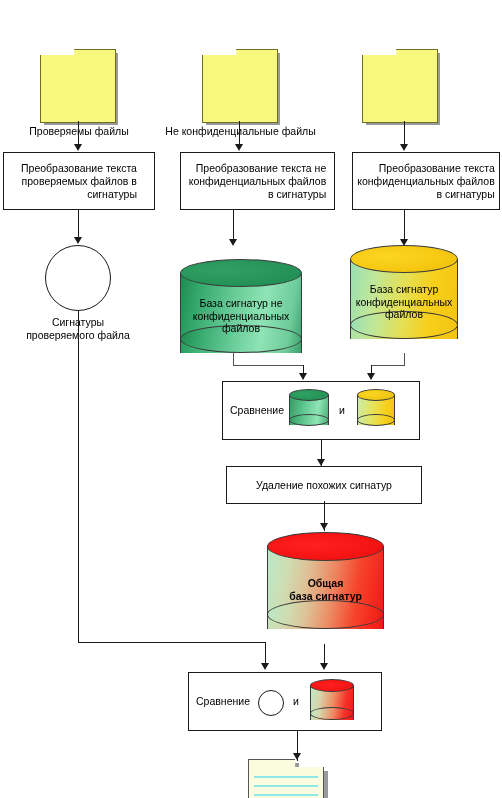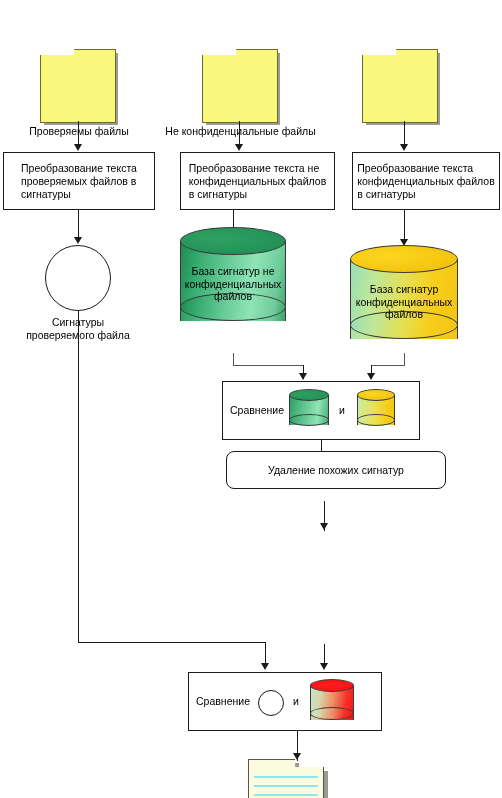--- a/index.html
+++ b/index.html
@@ -8,21 +8,21 @@
     font-family:"Liberation Sans","DejaVu Sans",sans-serif;
     color:#000;
   }
   #diagram{position:absolute;left:0;top:0;width:502px;height:798px;margin-top:47px;}
   .node{position:absolute;box-sizing:border-box;}
 
   
   .proc{
     border:1px solid #1a1a1a;background:#ffffff;
     display:flex;align-items:center;justify-content:center;
-    text-align:left;font-size:10.5px;line-height:13px;
+    text-align:right;font-size:10.5px;line-height:13px;
     padding:18px 4px;white-space:pre-line;
   }
 
   
   .folder{ }
   .folder .fshadow{
     position:absolute;left:4px;top:4px;width:100%;height:100%;
     background:#9a9a9a;
     clip-path:polygon(0 6px,45% 6px,45% 0,100% 0,100% 100%,0 100%);
   }
@@ -137,21 +137,21 @@
   <div class="vline" style="left:233px;top:163px;height:30px;"></div>
   <div class="arrow" style="left:229px;top:192px;"></div>
 
   <div class="vline" style="left:404px;top:163px;height:30px;"></div>
   <div class="arrow" style="left:400px;top:192px;"></div>
 
   <div class="circle" style="left:45px;top:198px;width:66px;height:66px;"></div>
   <div class="caption" style="left:8px;top:269px;width:140px;">Сигнатуры
 проверяемого файла</div>
 
-  <div class="cyl" style="left:180px;top:180px;width:106px;height:108px;">
+  <div class="cyl" style="left:180px;top:212px;width:122px;height:108px;">
     <div class="body" style="top:14px;height:80px;background:linear-gradient(100deg,#1f8a50 0%,#35a96d 16%,#63c894 40%,#8fe4b6 66%,#6ecb9a 88%,#3aa06a 100%);"></div>
     <div class="bot" style="top:66px;height:28px;background:linear-gradient(100deg,#1f8a50 0%,#35a96d 16%,#63c894 40%,#8fe4b6 66%,#6ecb9a 88%,#3aa06a 100%);"></div>
     <div class="top" style="height:28px;background:radial-gradient(ellipse at 35% 40%,#2fa062 0%,#27955a 55%,#1d8a50 100%);"></div>
     <div class="clabel" style="top:38px;">База сигнатур не
 конфиденциальных
 файлов</div>
   </div>
 
   <div class="cyl" style="left:350px;top:198px;width:108px;height:108px;">
     <div class="body" style="top:14px;height:80px;background:linear-gradient(100deg,#96dfb4 0%,#bfe79a 22%,#e4e055 48%,#f7cf1b 72%,#f3c412 100%);"></div>
@@ -185,25 +185,32 @@
 
   <div class="cyl" style="left:357px;top:342px;width:38px;height:42px;">
     <div class="body" style="top:6px;height:30px;background:linear-gradient(100deg,#c9ecab 0%,#e6e35c 40%,#f7cf1b 75%,#f0c20f 100%);"></div>
     <div class="bot" style="top:25px;height:12px;background:linear-gradient(100deg,#c9ecab 0%,#e6e35c 40%,#f7cf1b 75%,#f0c20f 100%);"></div>
     <div class="top" style="height:12px;background:radial-gradient(ellipse at 35% 40%,#fbd622 0%,#ecbe0b 100%);"></div>
   </div>
 
   <div class="vline" style="left:321px;top:393px;height:26px;"></div>
   <div class="arrow" style="left:317px;top:412px;"></div>
 
-  <div class="node proc" style="left:226px;top:404px;width:220px;height:35px;border-radius:8px;">Удаление похожих сигнатур</div>
+  <div class="node proc" style="left:226px;top:419px;width:196px;height:35px;">Удаление похожих сигнатур</div>
 
   <div class="vline" style="left:324px;top:454px;height:30px;"></div>
   <div class="arrow" style="left:320px;top:476px;"></div>
 
+  <div class="cyl" style="left:267px;top:485px;width:117px;height:112px;">
+    <div class="body" style="top:15px;height:82px;background:linear-gradient(100deg,#b9e9c7 0%,#cfddb2 18%,#dfc196 34%,#ec8a63 54%,#f5452c 74%,#f51414 100%);"></div>
+    <div class="bot" style="top:68px;height:29px;background:linear-gradient(100deg,#b9e9c7 0%,#cfddb2 18%,#dfc196 34%,#ec8a63 54%,#f5452c 74%,#f51414 100%);"></div>
+    <div class="top" style="height:29px;background:radial-gradient(ellipse at 40% 45%,#ff2020 0%,#f51414 60%,#e50d0d 100%);"></div>
+    <div class="clabel bold" style="top:45px;">Общая
+база сигнатур</div>
+  </div>
 
   <div class="vline" style="left:78px;top:264px;height:332px;"></div>
   <div class="hline" style="left:78px;top:595px;width:187px;"></div>
   <div class="vline" style="left:265px;top:595px;height:26px;"></div>
   <div class="arrow" style="left:261px;top:616px;"></div>
 
   <div class="vline" style="left:324px;top:597px;height:24px;"></div>
   <div class="arrow" style="left:320px;top:616px;"></div>
 
   <div class="node proc" style="left:188px;top:625px;width:194px;height:59px;"></div>

